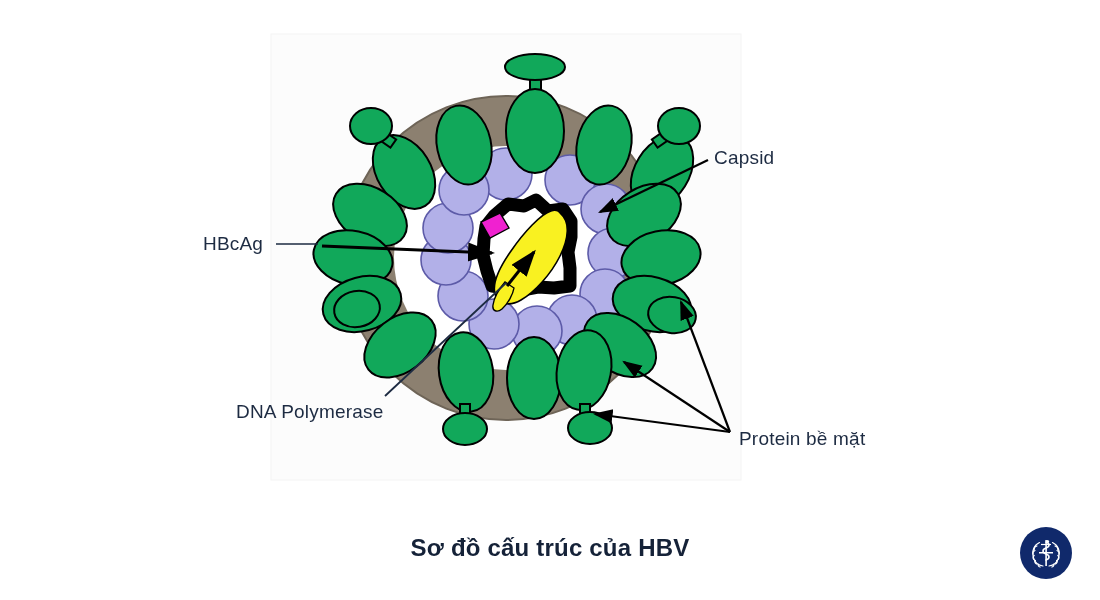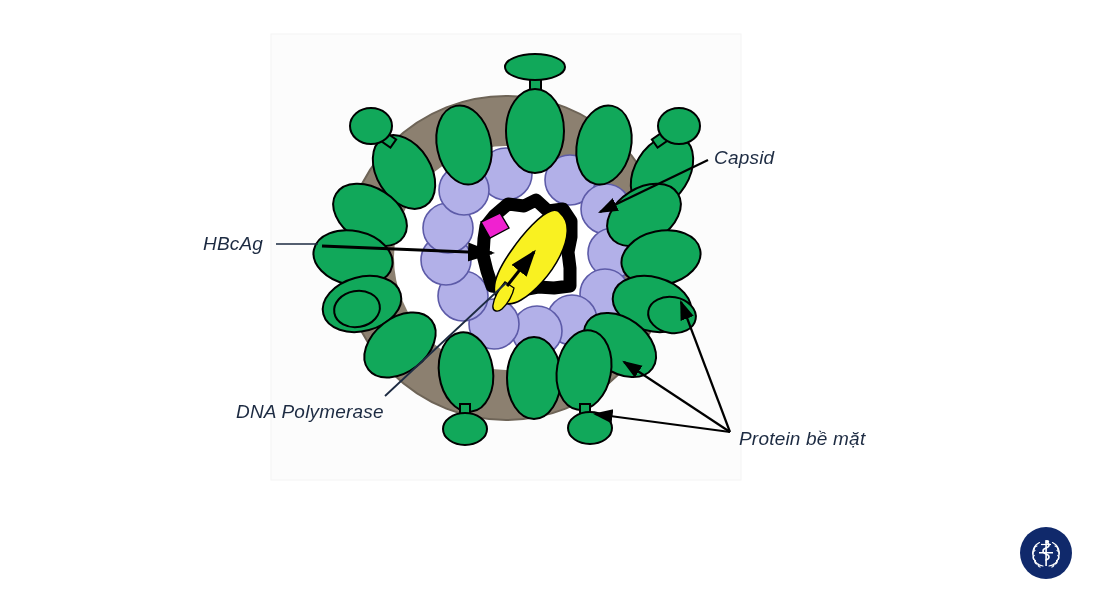--- a/index.html
+++ b/index.html
@@ -19,21 +19,20 @@
     position: absolute;
     left: 0; top: 0;
     width: 1100px;
     height: 600px;
   }
   .figure-wrap {
     position: absolute;
     left: 0; top: 0;
     width: 1100px;
     height: 490px;
-    font-style: italic;
   }
   svg.diagram {
     display: block;
     width: 1100px;
     height: 490px;
   }
   .lbl {
     font-family: "Liberation Sans", sans-serif;
     font-size: 19px;
     font-weight: 400;
@@ -176,20 +175,21 @@
         <line x1="730" y1="432" x2="595" y2="414" stroke="#000000" stroke-width="2.2" marker-end="url(#arrowhead)"></line>
       </g>
 
       <text class="lbl" x="714" y="164" text-anchor="start">Capsid</text>
       <text class="lbl" x="203" y="250" text-anchor="start">HBcAg</text>
       <text class="lbl" x="236" y="418" text-anchor="start">DNA Polymerase</text>
       <text class="lbl" x="739" y="445" text-anchor="start">Protein bề mặt</text>
     </svg>
   </div>
 
+  <div class="caption">Sơ đồ cấu trúc của HBV</div>
 
   <div class="logo">
     <svg width="40" height="40" viewBox="0 0 40 40">
       <g stroke="#ffffff" fill="none" stroke-width="1.2" stroke-linecap="round">
 
         <path d="M13.5 9.5 C8 12 5.5 18 7.5 25 C9 30 13 32.5 17 33"></path>
         <path d="M11 13 C9 13.5 8 15 8.2 16.5"></path>
         <path d="M9 17.5 C7.2 18.2 6.6 19.8 7 21.2"></path>
         <path d="M8.2 22.5 C6.8 23.6 6.8 25.3 7.7 26.4"></path>
         <path d="M9.4 27.4 C8.6 28.8 9.2 30.3 10.4 31"></path>

